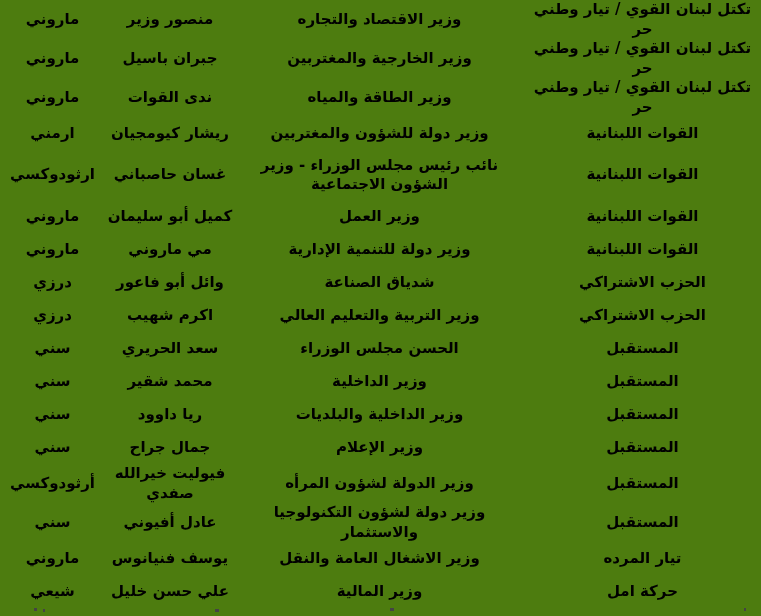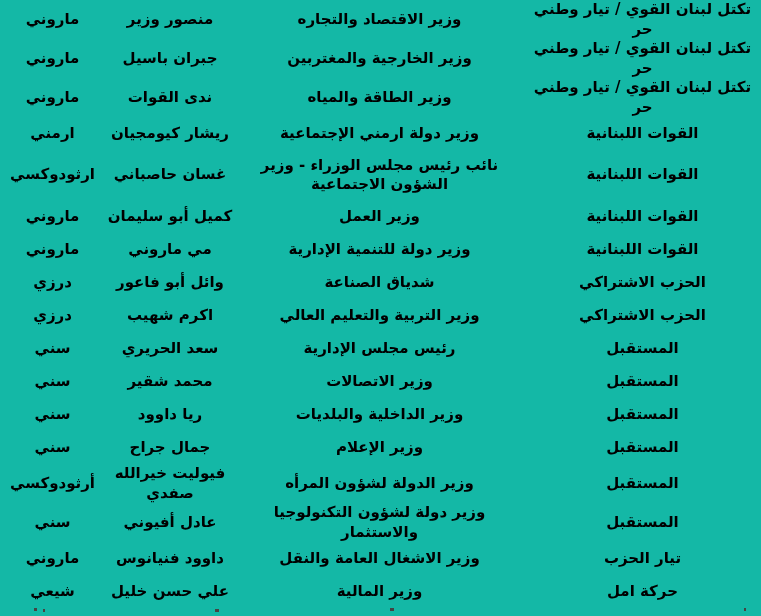--- a/index.html
+++ b/index.html
@@ -4,21 +4,21 @@
 <style>
   html, body {
     margin: 0;
     padding: 0;
     background: #ffffff;
   }
   #screen {
     position: relative;
     width: 761px;
     height: 616px;
-    background: #14b8a6;
+    background: #4d7c0f;
     overflow: hidden;
     font-family: "DejaVu Sans", sans-serif;
   }
   table[data-name="ministers-table"] {
     direction: rtl;
     width: 761px;
     border-collapse: collapse;
     table-layout: fixed;
   }
   table[data-name="ministers-table"] td {
@@ -81,21 +81,21 @@
           <td data-name="cell-sect">ماروني</td>
         </tr>
         <tr data-name="table-row">
           <td data-name="cell-party">تكتل لبنان القوي /  تيار وطني حر</td>
           <td data-name="cell-ministry">وزير الطاقة والمياه</td>
           <td data-name="cell-name">ندى القوات</td>
           <td data-name="cell-sect">ماروني</td>
         </tr>
         <tr data-name="table-row">
           <td data-name="cell-party">القوات اللبنانية</td>
-          <td data-name="cell-ministry">وزير دولة ارمني الإجتماعية</td>
+          <td data-name="cell-ministry">وزير دولة للشؤون والمغتربين</td>
           <td data-name="cell-name">ريشار كيومجيان</td>
           <td data-name="cell-sect">ارمني</td>
         </tr>
         <tr data-name="table-row">
           <td data-name="cell-party">القوات اللبنانية</td>
           <td data-name="cell-ministry">نائب رئيس مجلس الوزراء - وزير الشؤون الاجتماعية</td>
           <td data-name="cell-name">غسان حاصباني</td>
           <td data-name="cell-sect">ارثودوكسي</td>
         </tr>
         <tr data-name="table-row">
@@ -117,27 +117,27 @@
           <td data-name="cell-sect">درزي</td>
         </tr>
         <tr data-name="table-row">
           <td data-name="cell-party">الحزب الاشتراكي</td>
           <td data-name="cell-ministry">وزير التربية والتعليم العالي</td>
           <td data-name="cell-name">اكرم شهيب</td>
           <td data-name="cell-sect">درزي</td>
         </tr>
         <tr data-name="table-row">
           <td data-name="cell-party">المستقبل</td>
-          <td data-name="cell-ministry">رئيس مجلس الإدارية</td>
+          <td data-name="cell-ministry">الحسن مجلس الوزراء</td>
           <td data-name="cell-name">سعد الحريري</td>
           <td data-name="cell-sect">سني</td>
         </tr>
         <tr data-name="table-row">
           <td data-name="cell-party">المستقبل</td>
-          <td data-name="cell-ministry">وزير الاتصالات</td>
+          <td data-name="cell-ministry">وزير الداخلية</td>
           <td data-name="cell-name">محمد شقير</td>
           <td data-name="cell-sect">سني</td>
         </tr>
         <tr data-name="table-row">
           <td data-name="cell-party">المستقبل</td>
           <td data-name="cell-ministry">وزير الداخلية والبلديات</td>
           <td data-name="cell-name">ريا داوود</td>
           <td data-name="cell-sect">سني</td>
         </tr>
         <tr data-name="table-row">
@@ -152,23 +152,23 @@
           <td data-name="cell-name">فيوليت خيرالله صفدي</td>
           <td data-name="cell-sect">أرثودوكسي</td>
         </tr>
         <tr data-name="table-row">
           <td data-name="cell-party">المستقبل</td>
           <td data-name="cell-ministry">وزير دولة لشؤون التكنولوجيا والاستثمار</td>
           <td data-name="cell-name">عادل أفيوني</td>
           <td data-name="cell-sect">سني</td>
         </tr>
         <tr data-name="table-row">
-          <td data-name="cell-party">تيار الحزب</td>
+          <td data-name="cell-party">تيار المرده</td>
           <td data-name="cell-ministry">وزير الاشغال العامة والنقل</td>
-          <td data-name="cell-name">داوود فنيانوس</td>
+          <td data-name="cell-name">يوسف فنيانوس</td>
           <td data-name="cell-sect">ماروني</td>
         </tr>
         <tr data-name="table-row">
           <td data-name="cell-party">حركة امل</td>
           <td data-name="cell-ministry">وزير المالية</td>
           <td data-name="cell-name">علي حسن خليل</td>
           <td data-name="cell-sect">شيعي</td>
         </tr>
         <tr data-name="table-row">
           <td data-name="cell-party">حركة امل</td>

